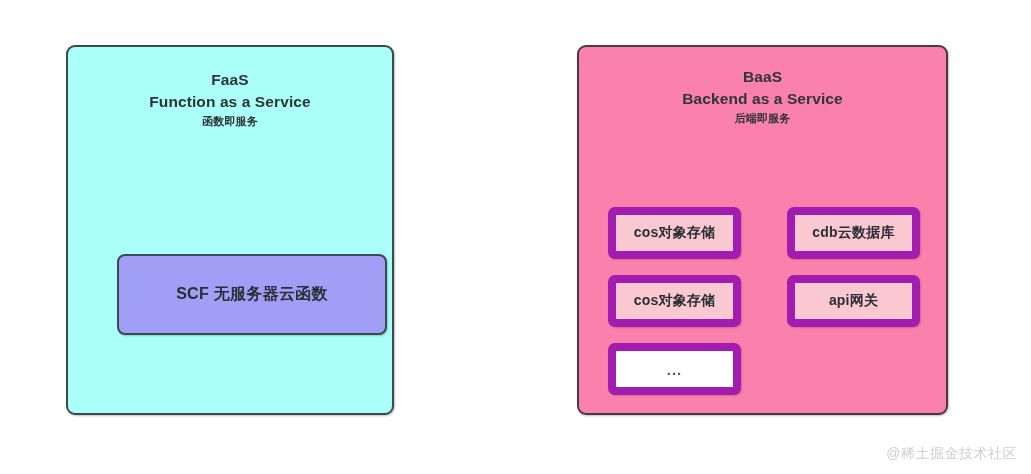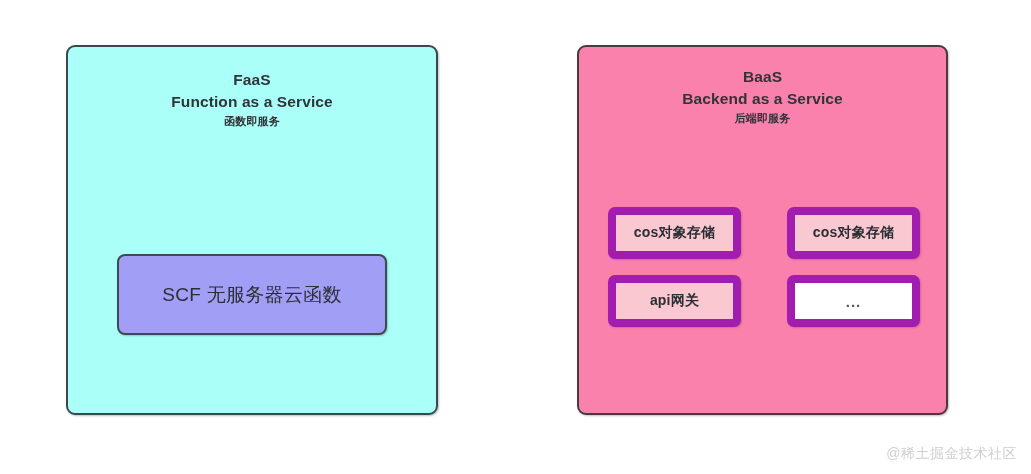--- a/index.html
+++ b/index.html
@@ -26,21 +26,21 @@
   .panel {
     position: absolute;
     box-sizing: border-box;
     border: 2px solid #3a4a4a;
     border-radius: 9px;
     box-shadow: 1px 1px 2px rgba(0,0,0,0.25);
   }
   #faas-panel {
     left: 66px;
     top: 45px;
-    width: 372px;
+    width: 328px;
     height: 370px;
     background: #aafff8;
   }
   #baas-panel {
     left: 577px;
     top: 45px;
     width: 371px;
     height: 370px;
     background: #fb81ad;
     border-color: #4a3a3e;
@@ -72,22 +72,22 @@
     box-sizing: border-box;
     background: #a09ef5;
     border: 2px solid #3e4a52;
     border-radius: 8px;
     display: flex;
     align-items: center;
     justify-content: center;
     box-shadow: 1px 1px 2px rgba(0,0,0,0.22);
   }
   #scf-box .box-label {
-    font-size: 19px;
-    font-weight: normal;
+    font-size: 16px;
+    font-weight: bold;
     color: #2b2f35;
     letter-spacing: 0.3px;
   }
 
   
   #baas-grid {
     position: absolute;
     left: 29px;          
     top: 160px;          
     width: 312px;
@@ -160,20 +160,23 @@
       <div class="hdr-full">Backend as a Service</div>
       <div class="hdr-cn">后端即服务</div>
     </div>
 
     <div id="baas-grid">
 
       <div class="svc-box">
         <span class="box-label">cos对象存储</span>
       </div>
 
+      <div class="svc-box">
+        <span class="box-label">cdb云数据库</span>
+      </div>
 
       <div class="svc-box">
         <span class="box-label">cos对象存储</span>
       </div>
 
       <div class="svc-box">
         <span class="box-label">api网关</span>
       </div>
 
 

